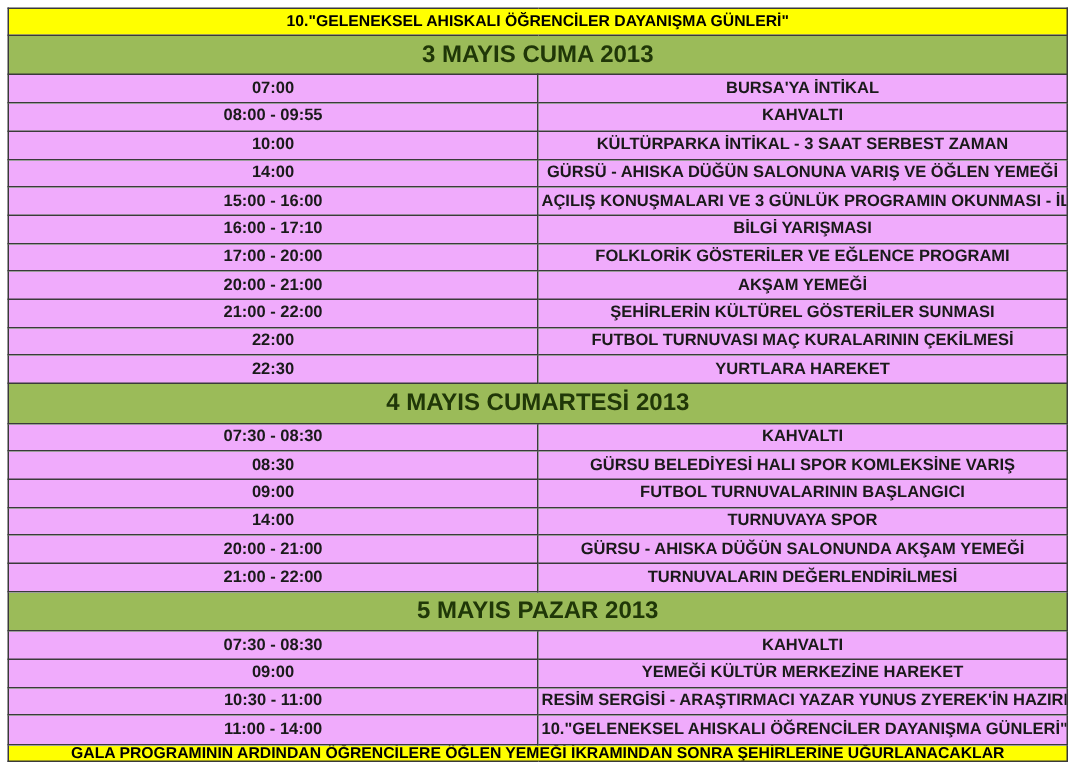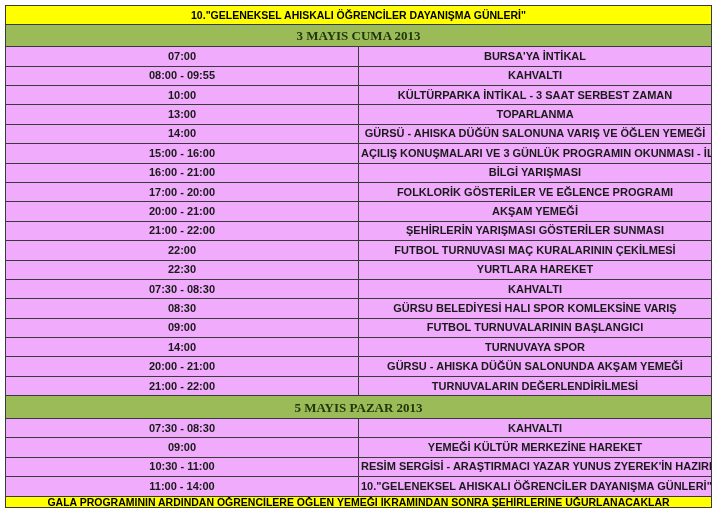--- a/index.html
+++ b/index.html
@@ -38,22 +38,21 @@
   }
   td.col-time { width: 73px; }
   tr.title-row td {
     background: var(--title-bg, #ffff00);
     color: #000000;
     font-size: 10.5px;
   }
   tr.day-row td {
     background: var(--day-bg, #9bbb59);
     color: var(--day-text, #203708);
-    font-size: 13px;
-    font-family: Liberation Serif, serif;
+    font-size: 16px;
   }
   tr.footer-row td {
     background: var(--title-bg, #ffff00);
     color: #000000;
     font-size: 10.5px;
   }
 </style>
 </head>
 <body>
 
@@ -73,54 +72,53 @@
         </tr>
         <tr>
           <td class="col-time">08:00 - 09:55</td>
           <td>KAHVALTI</td>
         </tr>
         <tr>
           <td class="col-time">10:00</td>
           <td>KÜLTÜRPARKA İNTİKAL - 3 SAAT SERBEST ZAMAN</td>
         </tr>
         <tr>
-          <td class="col-time">13:00</td>
-          <td>TOPARLANMA</td>
-        </tr>
-        <tr>
           <td class="col-time">14:00</td>
           <td>GÜRSÜ - AHISKA DÜĞÜN SALONUNA VARIŞ VE ÖĞLEN YEMEĞİ</td>
         </tr>
         <tr>
           <td class="col-time">15:00 - 16:00</td>
           <td>AÇILIŞ KONUŞMALARI VE 3 GÜNLÜK PROGRAMIN OKUNMASI - İL TEMSİLCİLERİNİN ÖĞRENCİLERLE TANIŞTIRILMASI</td>
         </tr>
         <tr>
-          <td class="col-time">16:00 - 21:00</td>
+          <td class="col-time">16:00 - 17:10</td>
           <td>BİLGİ YARIŞMASI</td>
         </tr>
         <tr>
           <td class="col-time">17:00 - 20:00</td>
           <td>FOLKLORİK GÖSTERİLER VE EĞLENCE PROGRAMI</td>
         </tr>
         <tr>
           <td class="col-time">20:00 - 21:00</td>
           <td>AKŞAM YEMEĞİ</td>
         </tr>
         <tr>
           <td class="col-time">21:00 - 22:00</td>
-          <td>ŞEHİRLERİN YARIŞMASI GÖSTERİLER SUNMASI</td>
+          <td>ŞEHİRLERİN KÜLTÜREL GÖSTERİLER SUNMASI</td>
         </tr>
         <tr>
           <td class="col-time">22:00</td>
           <td>FUTBOL TURNUVASI MAÇ KURALARININ ÇEKİLMESİ</td>
         </tr>
         <tr>
           <td class="col-time">22:30</td>
           <td>YURTLARA HAREKET</td>
+        </tr>
+        <tr class="day-row">
+          <td colspan="2">4 MAYIS CUMARTESİ 2013</td>
         </tr>
         <tr>
           <td class="col-time">07:30 - 08:30</td>
           <td>KAHVALTI</td>
         </tr>
         <tr>
           <td class="col-time">08:30</td>
           <td>GÜRSU BELEDİYESİ HALI SPOR KOMLEKSİNE VARIŞ</td>
         </tr>
         <tr>

